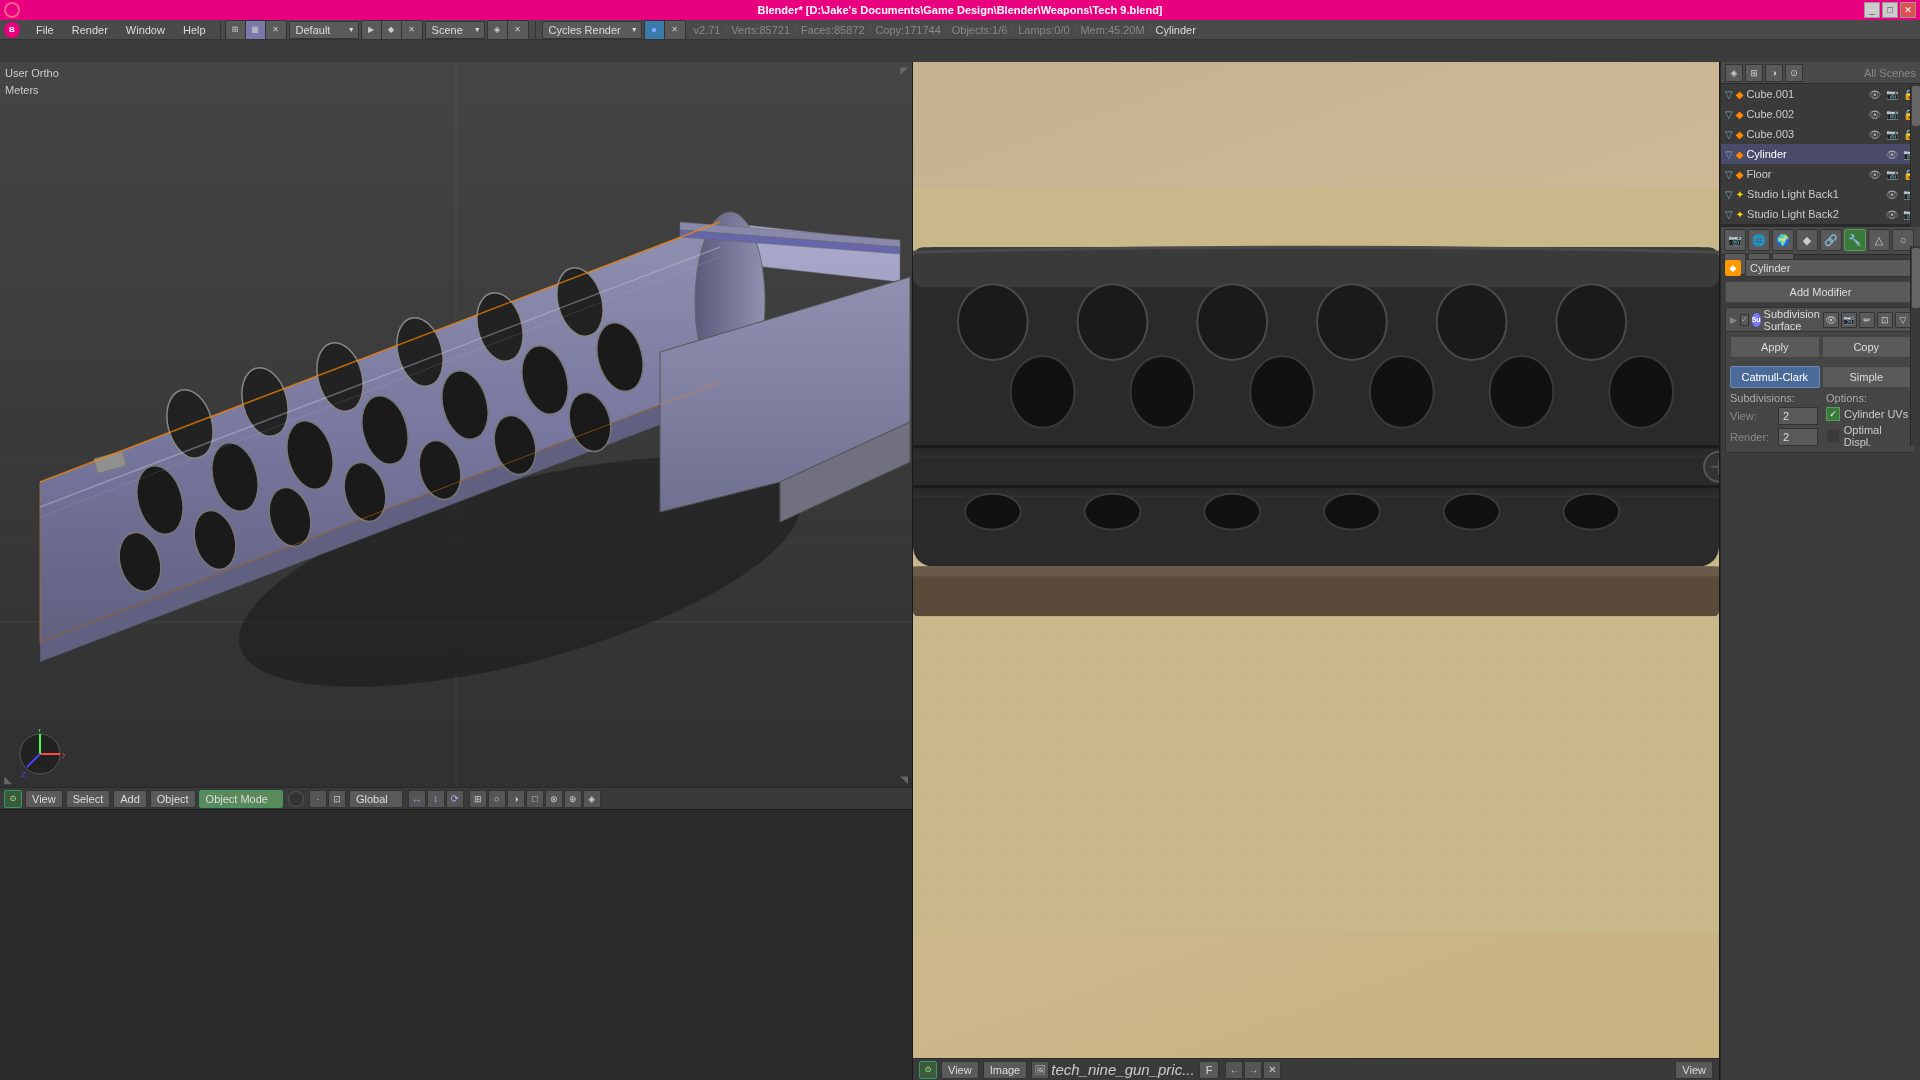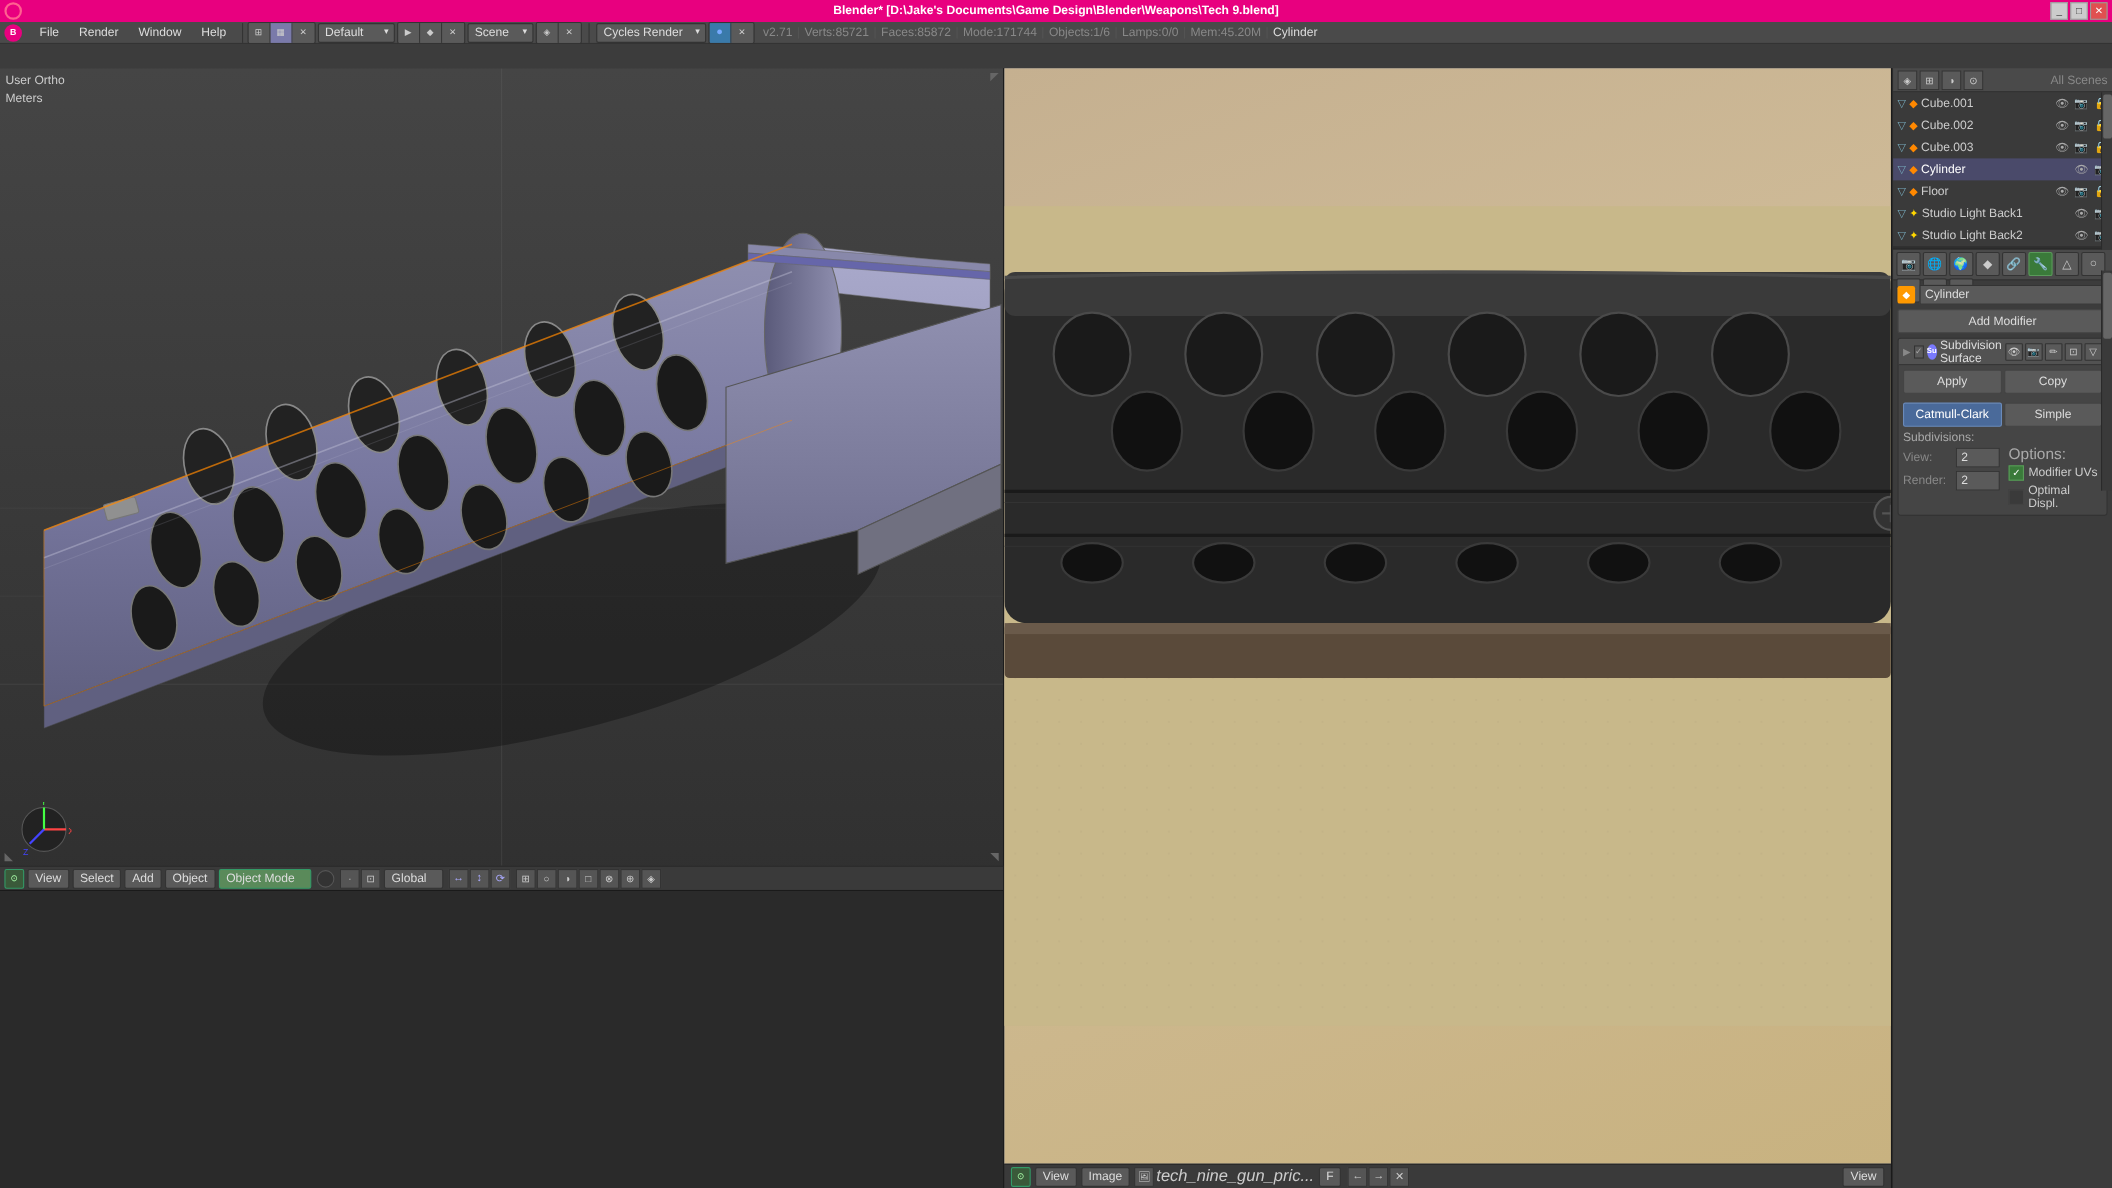--- a/index.html
+++ b/index.html
@@ -500,21 +500,21 @@
     <div class="info-icon-btn" style="background:#3a7aaa;color:#7af;font-size:10px;">●</div>
     <div class="info-icon-btn" style="font-size:8px;">✕</div>
   </div>
 
   <div class="info-status-text" style="margin-left:6px;color:#888;">v2.71</div>
   <span style="color:#555;margin:0 2px;">|</span>
   <div class="info-status-text" style="color:#888;">Verts:85721</div>
   <span style="color:#555;margin:0 2px;">|</span>
   <div class="info-status-text" style="color:#888;">Faces:85872</div>
   <span style="color:#555;margin:0 2px;">|</span>
-  <div class="info-status-text" style="color:#888;">Mode:171744</div>
+  <div class="info-status-text" style="color:#888;">Copy:171744</div>
   <span style="color:#555;margin:0 2px;">|</span>
   <div class="info-status-text" style="color:#888;">Objects:1/6</div>
   <span style="color:#555;margin:0 2px;">|</span>
   <div class="info-status-text" style="color:#888;">Lamps:0/0</div>
   <span style="color:#555;margin:0 2px;">|</span>
   <div class="info-status-text" style="color:#888;">Mem:45.20M</div>
   <span style="color:#555;margin:0 2px;">|</span>
   <div class="info-status-text" style="color:#ddd;">Cylinder</div>
 </div>
 
@@ -900,25 +900,25 @@
               <div style="width:40px;height:18px;background:#5a5a5a;border:1px solid #333;display:flex;align-items:center;padding:0 4px;font-size:11px;color:#ddd;cursor:ew-resize;">2</div>
             </div>
 
             <div style="display:flex;align-items:center;gap:3px;">
               <div style="width:45px;font-size:11px;color:#888;">Render:</div>
               <div style="width:40px;height:18px;background:#5a5a5a;border:1px solid #333;display:flex;align-items:center;padding:0 4px;font-size:11px;color:#ddd;cursor:ew-resize;">2</div>
             </div>
           </div>
 
           <div>
-            <div style="font-size:14px;color:#aaa;margin-bottom:3px;margin-top:12px;">Options:</div>
+            <div style="font-size:11px;color:#aaa;margin-bottom:3px;">Options:</div>
 
             <div style="display:flex;align-items:center;gap:4px;margin-bottom:3px;">
               <div class="checkbox">✓</div>
-              <span style="font-size:11px;color:#ccc;">Modifier UVs</span>
+              <span style="font-size:11px;color:#ccc;">Cylinder UVs</span>
             </div>
 
             <div style="display:flex;align-items:center;gap:4px;">
               <div class="checkbox-empty"></div>
               <span style="font-size:11px;color:#ccc;">Optimal Displ.</span>
             </div>
           </div>
         </div>
       </div>
     </div>

